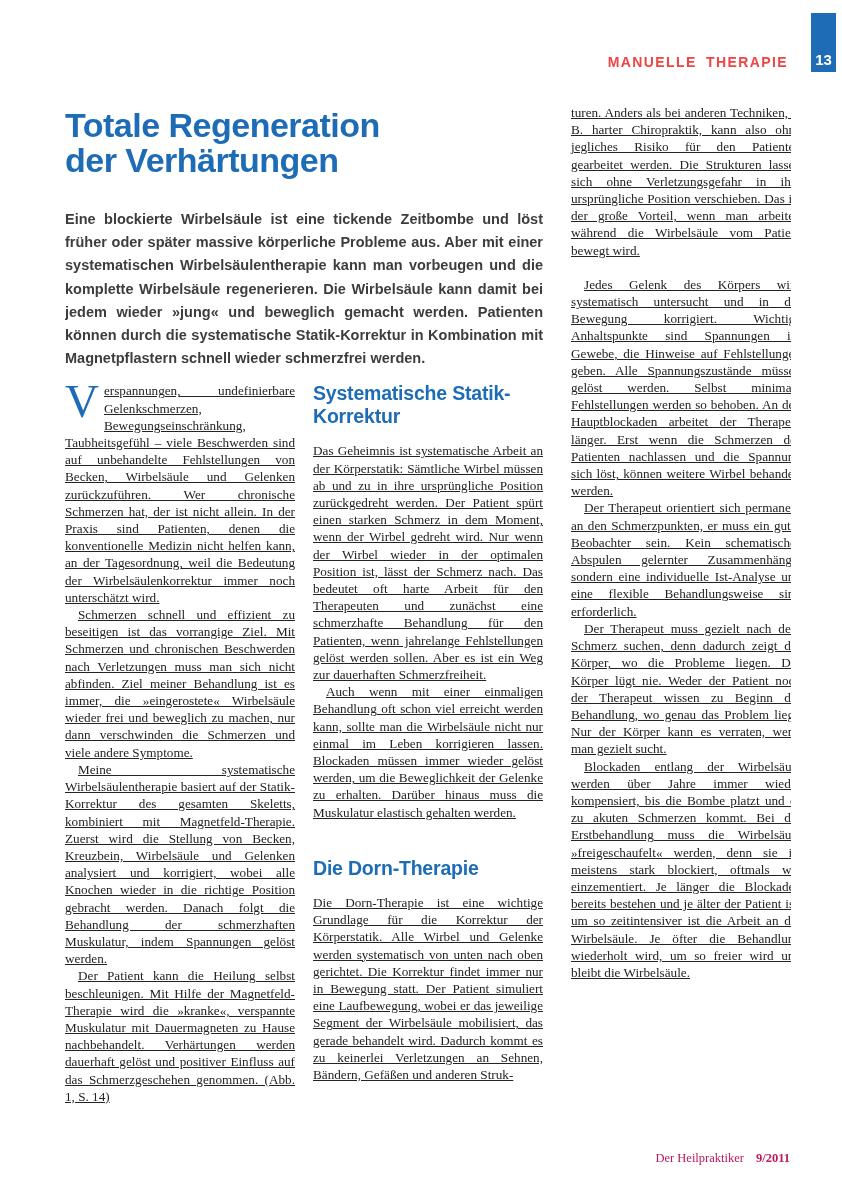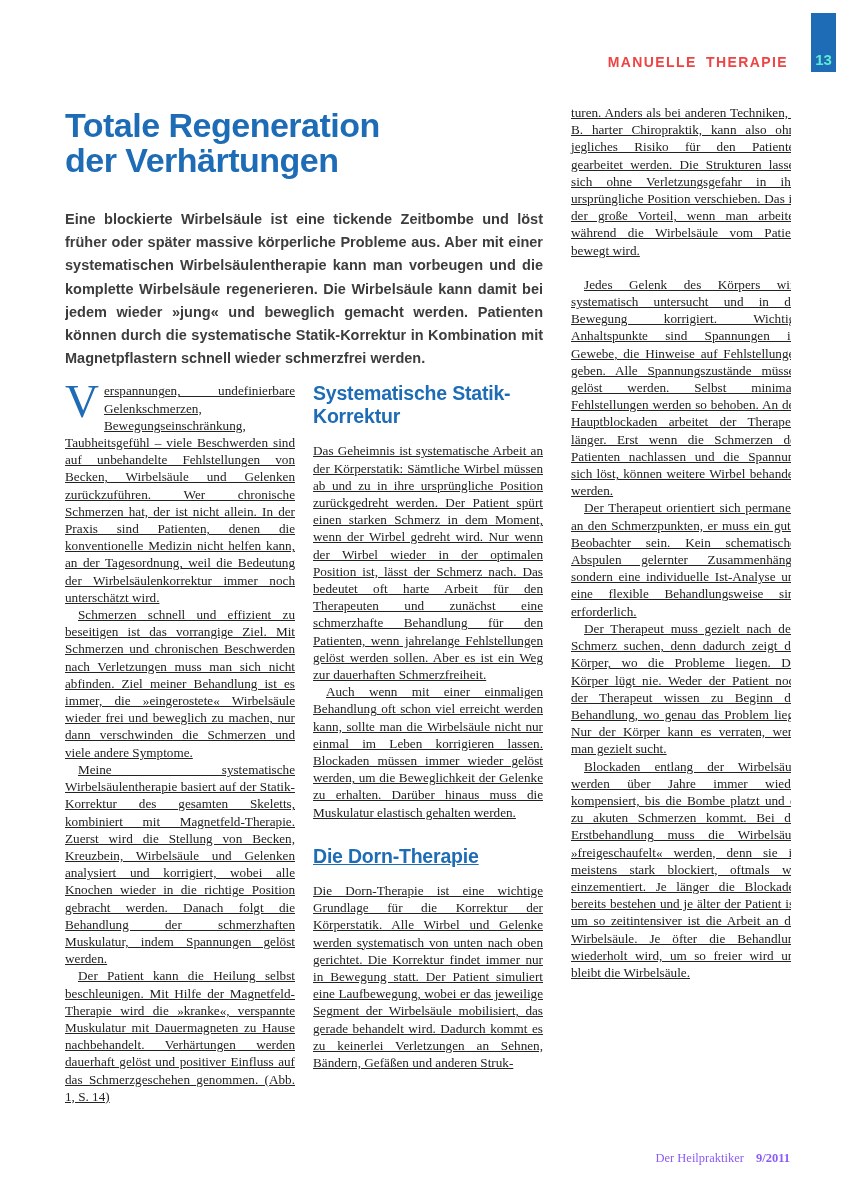--- a/index.html
+++ b/index.html
@@ -28,21 +28,21 @@
     word-spacing: 4px;
     color: #ef4444;
   }
   .page-badge {
     position: absolute;
     top: 13px;
     right: 6px;
     width: 25px;
     height: 59px;
     background: #1d6cb5;
-    color: #5eead4;
+    color: #ffffff;
     font-family: "Liberation Sans", sans-serif;
     font-weight: bold;
     font-size: 15px;
     display: flex;
     align-items: flex-end;
     justify-content: center;
     padding-bottom: 4px;
     box-sizing: border-box;
   }
 
@@ -100,39 +100,39 @@
 
   h2.subhead {
     margin: 0 0 14px 0;
     font-family: "Liberation Sans", sans-serif;
     font-weight: bold;
     font-size: 19.5px;
     line-height: 23px;
     letter-spacing: -0.2px;
     color: #1d6cb5;
   }
-  h2.subhead.second { margin-top: 24px; text-decoration: underline; }
+  h2.subhead.second { margin-top: 36px; }
 
   .dropcap {
     float: left;
     color: #1d6cb5;
     font-family: "Liberation Serif", serif;
     font-size: 47px;
     line-height: 34px;
     padding: 2px 5px 0 0;
   }
 
   
   .footer {
     position: absolute;
     top: 1151px;
     right: 52px;
     font-family: "Liberation Serif", serif;
     font-size: 12.5px;
-    color: #8b5cf6;
+    color: #be185d;
     white-space: nowrap;
   }
   .footer .issue {
     font-weight: bold;
     margin-left: 12px;
   }
 </style>
 </head>
 <body>
 

